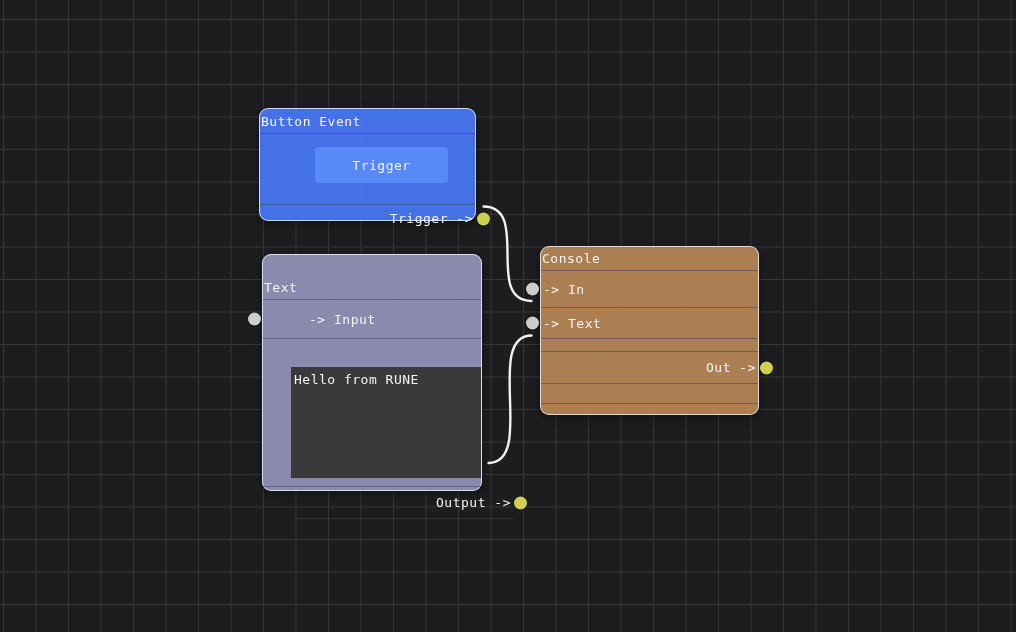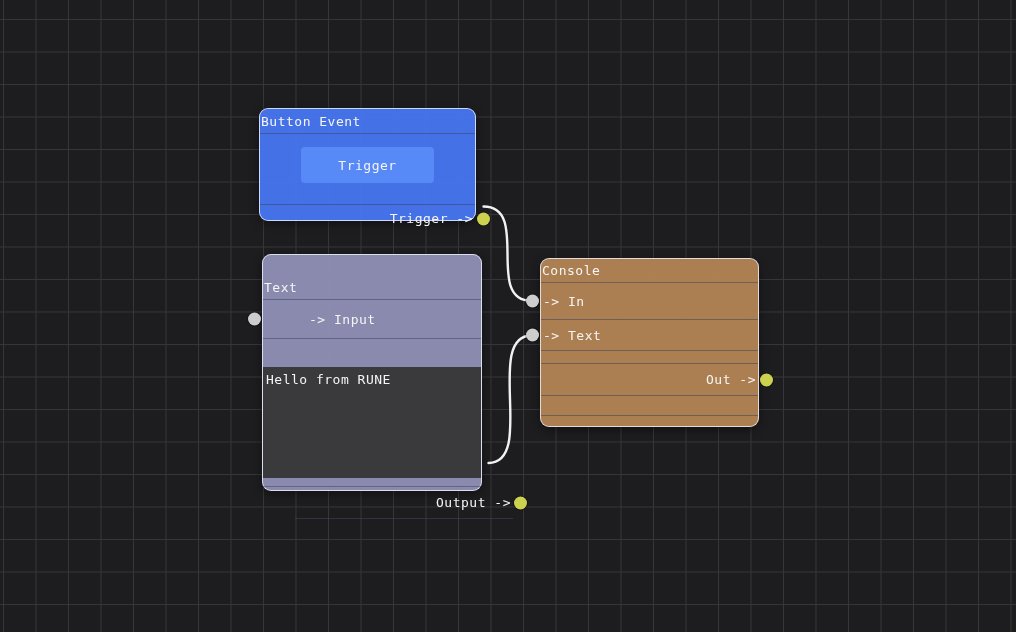--- a/index.html
+++ b/index.html
@@ -43,29 +43,30 @@
     border-radius: 9px;
     box-shadow: 0 3px 9px rgba(0,0,0,0.4);
     font-size: 13px;
     letter-spacing: 0.5px;
   }
 
   #node-button-event { left: 259px; top: 108px; width: 217px; height: 113px;
     background: var(--button-event-color, rgba(72,118,242,0.95)); }
   #node-text         { left: 262px; top: 254px; width: 220px; height: 237px;
     background: var(--text-node-color, rgba(143,143,180,0.96)); }
-  #node-console      { left: 540px; top: 258px; width: 219px; height: 169px;
+  #node-console      { left: 540px; top: 246px; width: 219px; height: 169px;
     background: var(--console-node-color, rgba(178,131,85,0.96)); }
 
   .nrow {
     position: relative;
     display: flex;
     align-items: center;
     width: 100%;
     overflow: visible;
+    padding-left: 28px;
   }
   .divider-b { border-bottom: 1px solid var(--divider-color, rgba(64,70,95,0.55)); }
 
   .title-row   { padding-left: 1px; align-items: center; }
   .input-row   { padding-left: 2px; justify-content: flex-start; }
   .output-row  { padding-right: 2px; justify-content: flex-end; }
 
   
   #node-button-event .title-row   { height: 25px; }
   #node-button-event .control-row { height: 57px; display: block; }

